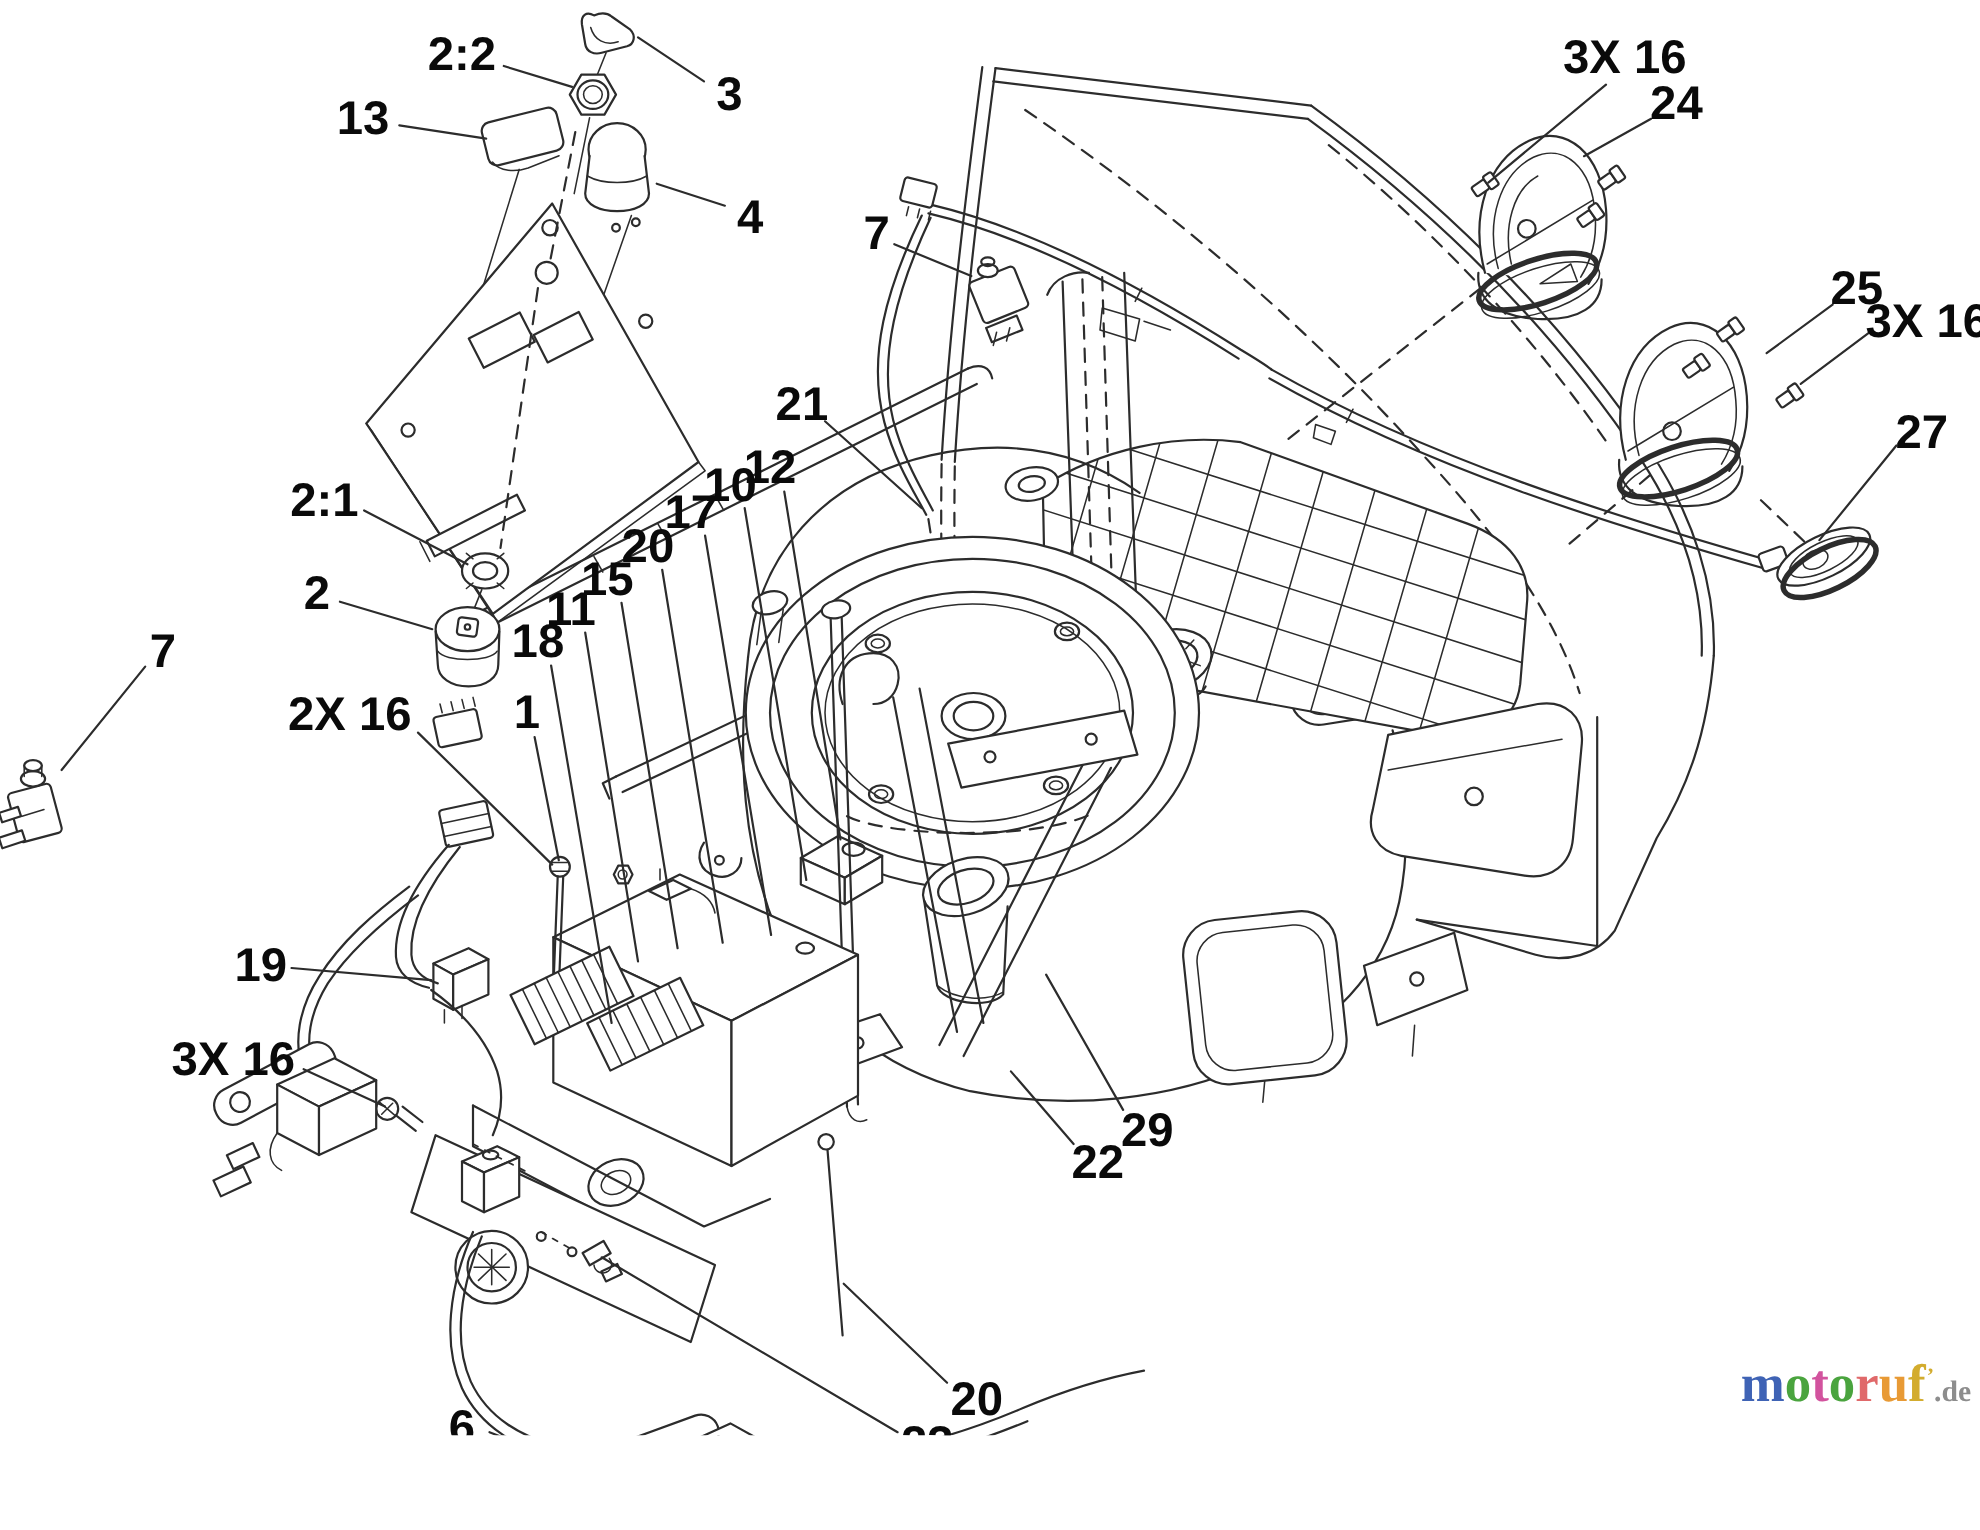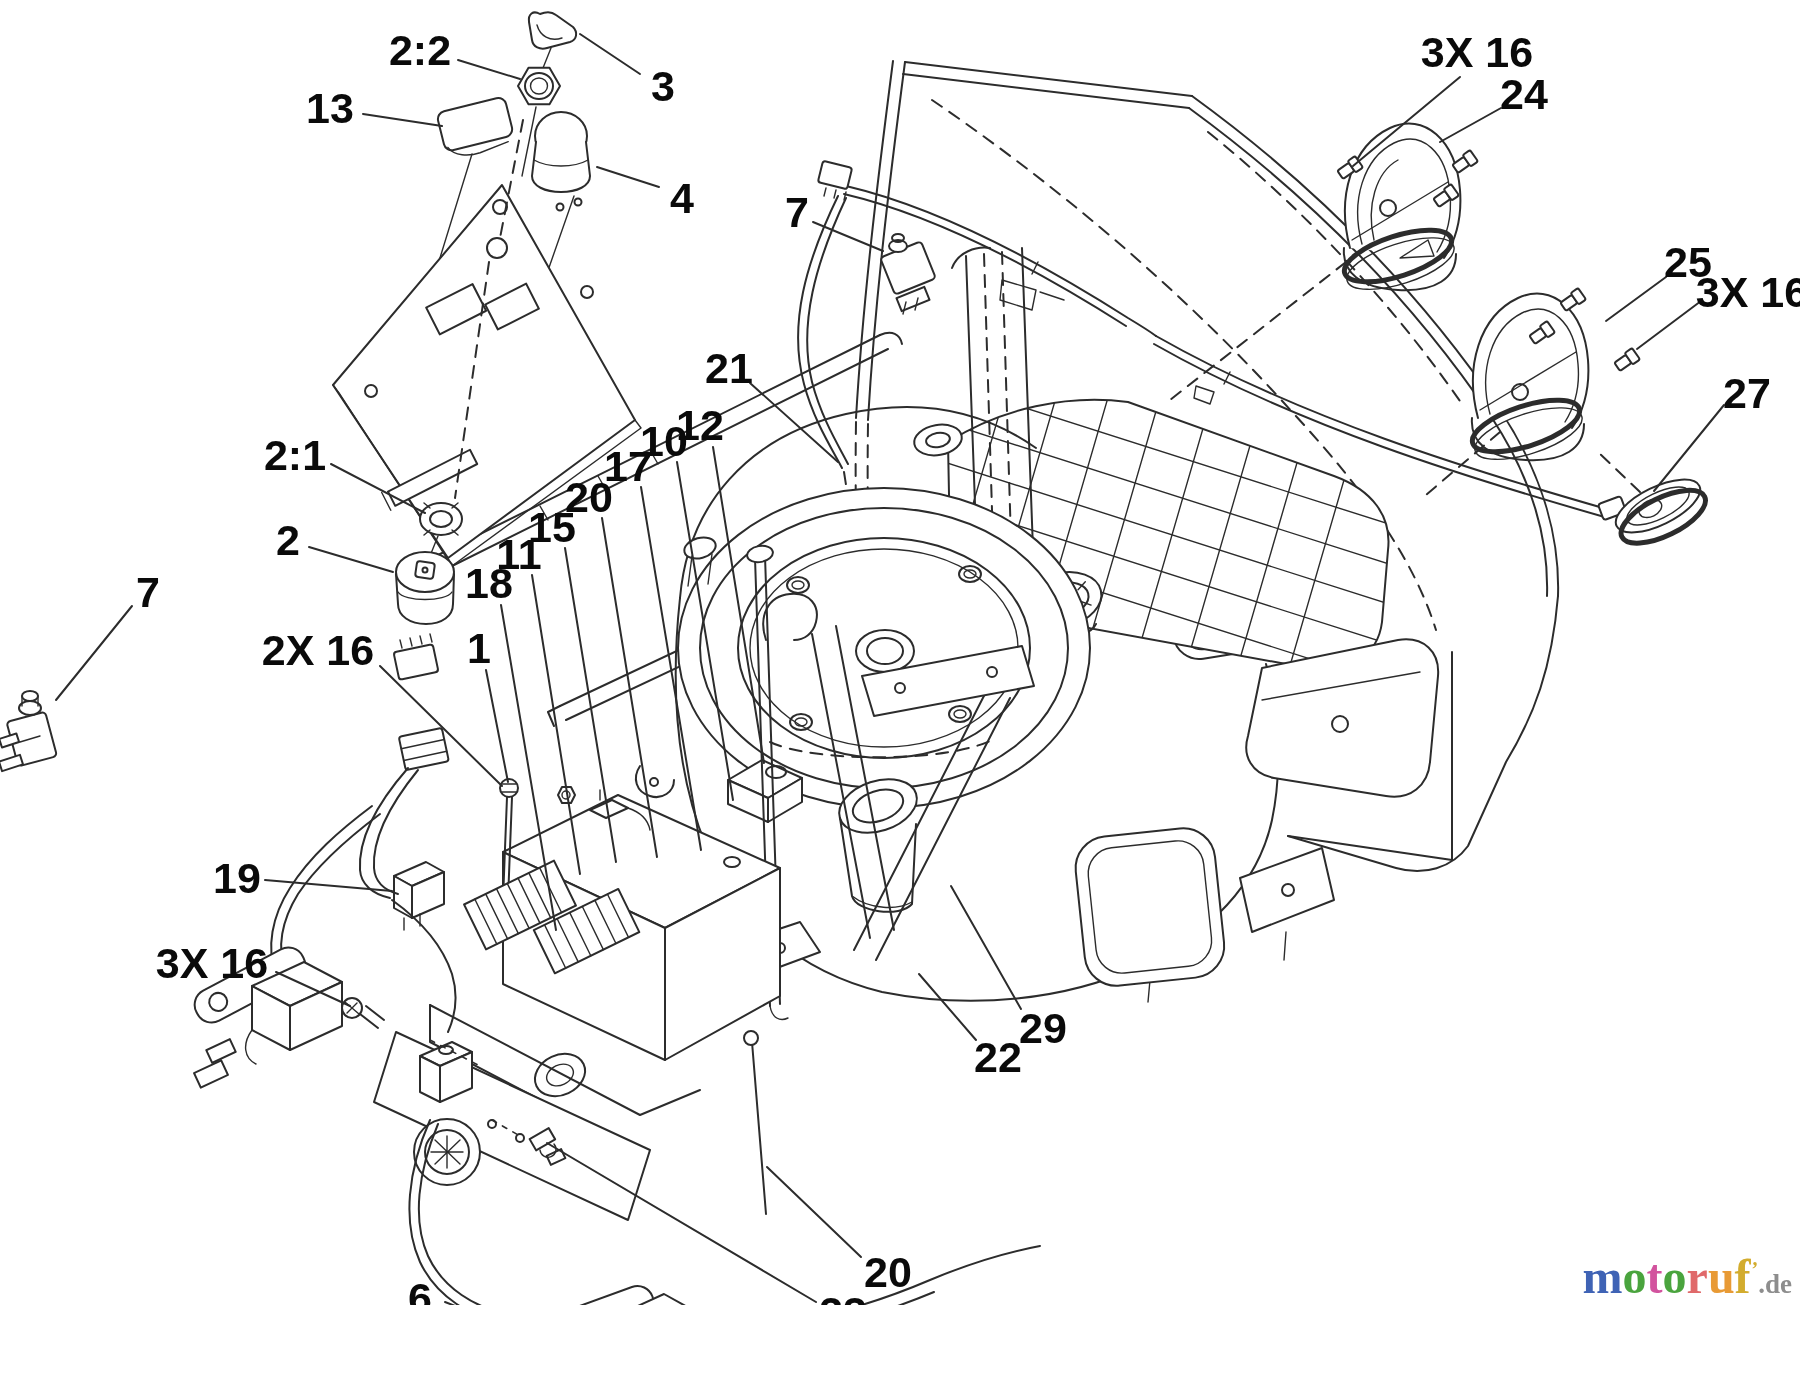--- a/index.html
+++ b/index.html
@@ -10,21 +10,21 @@
   .art path,.art line,.art ellipse,.art circle,.art rect,.art polygon,.art polyline{
       stroke:#2c2c2c;stroke-width:2;fill:none;stroke-linecap:round;stroke-linejoin:round;}
   .art .wfill{fill:#ffffff;}
   .art .thin{stroke-width:1.4;}
   .art .heavy{stroke-width:5;}
   .art .dash{stroke-dasharray:12 9;}
   .art .dash2{stroke-dasharray:5 7;stroke-width:1.6;}
   .callout{font:700 43px "Liberation Sans",sans-serif;fill:#0a0a0a;
            text-anchor:middle;dominant-baseline:central;}
   .leader{stroke:#0a0a0a;stroke-width:3;fill:none;}
-  .logo{position:absolute;right:8px;bottom:4px;white-space:nowrap;
+  .logo{position:absolute;right:8px;bottom:22px;white-space:nowrap;
         font-family:"Liberation Serif",serif;font-weight:700;font-size:48px;line-height:1;}
   .logo .letters span{display:inline-block;}
   .logo .tick{font-size:20px;vertical-align:super;margin-left:1px;}
   .logo .suffix{font-size:27px;font-weight:700;}
 </style>
 </head>
 <body>
 
 <div class="canvas">
 

